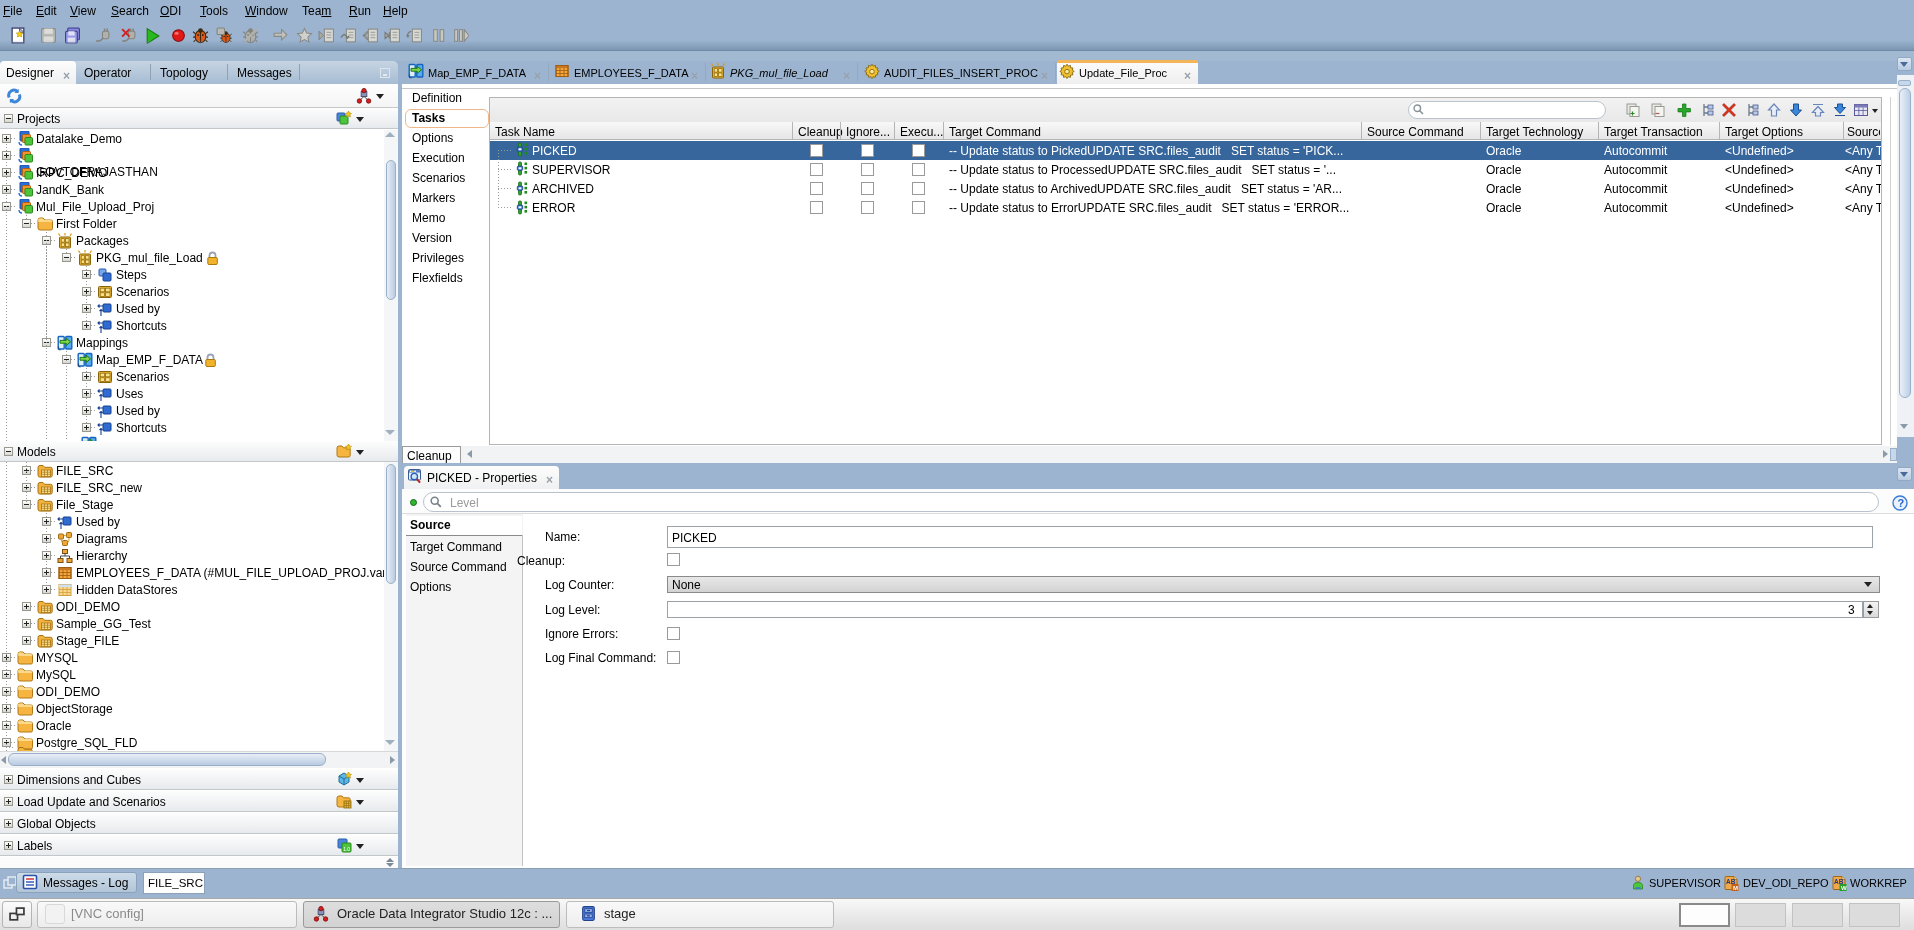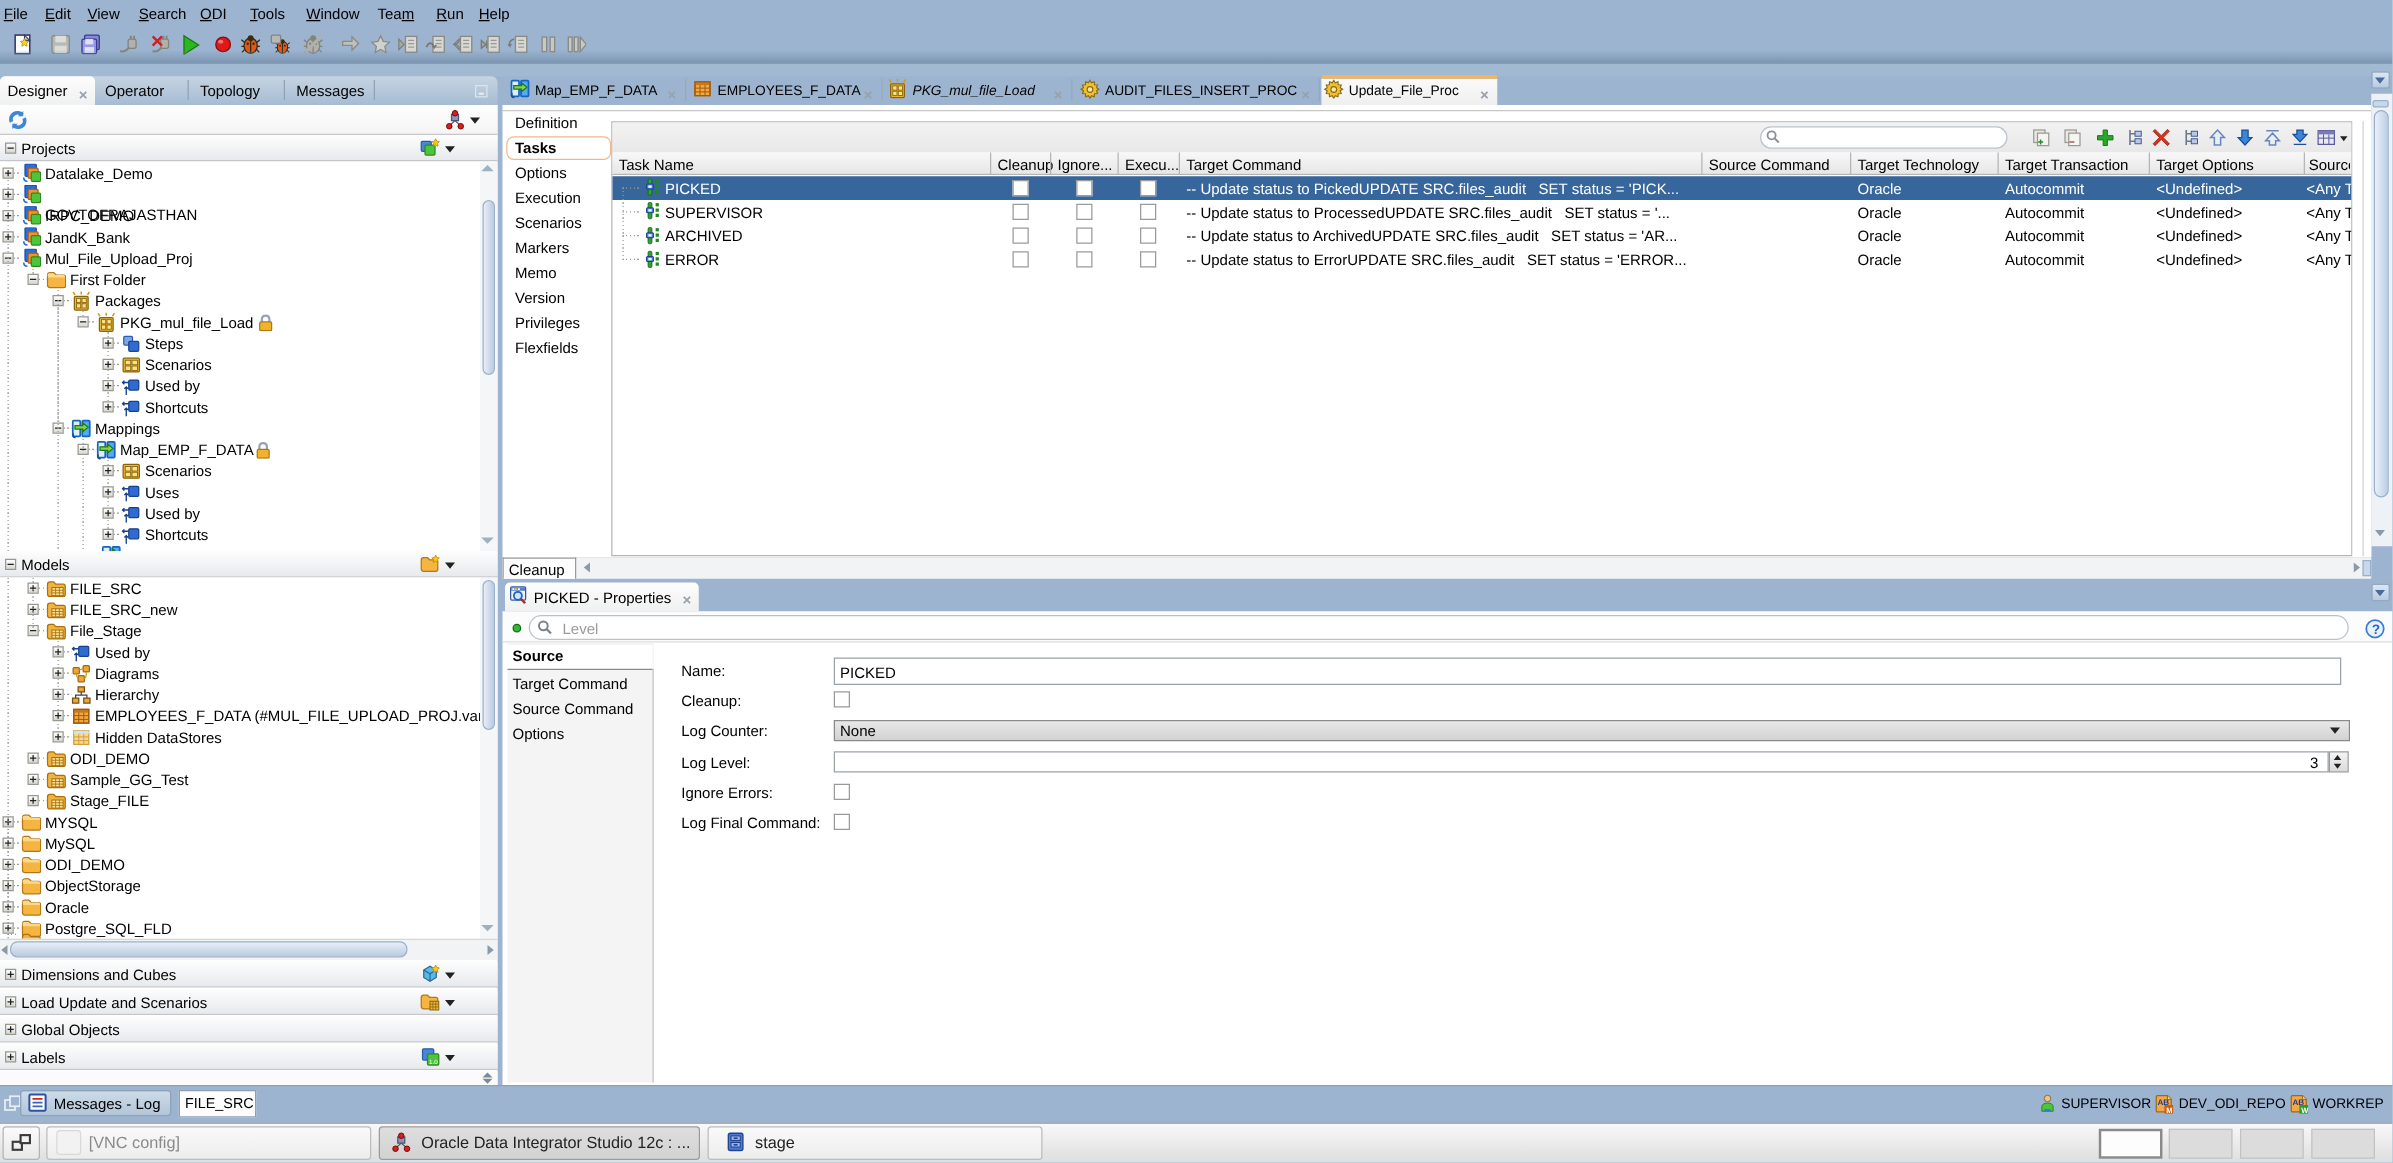--- a/index.html
+++ b/index.html
@@ -901,21 +901,21 @@
 <div class="abs" style="left:406px;top:514px;width:117px;height:352px;background:#f4f4f4;"></div>
     <div class="abs" style="left:522px;top:535px;width:1px;height:331px;background:#c2c2c2;"></div>
 <div class="abs" style="left:406px;top:516px;width:116px;height:19px;background:#fff;border-bottom:1px solid #8a8a8a;"></div>
 <div class="txt" style="left:410px;top:518px;font-weight:bold;">Source</div>
 <div class="txt" style="left:410px;top:540px;">Target Command</div>
 <div class="txt" style="left:410px;top:560px;">Source Command</div>
 <div class="txt" style="left:410px;top:580px;">Options</div>
 <div class="txt" style="left:545px;top:530px;">Name:</div>
 <div class="abs" style="left:667px;top:526px;width:1206px;height:22px;background:#fff;border:1px solid #9aa2aa;box-sizing:border-box;"></div>
 <div class="txt" style="left:672px;top:531px;">PICKED</div>
-<div class="txt" style="left:545px;top:554px;">Cleanup:</div>
+<div class="txt" style="left:517px;top:554px;">Cleanup:</div>
 <div class="cb" style="left:667px;top:553px;"></div>
 <div class="txt" style="left:545px;top:578px;">Log Counter:</div>
 <div class="abs" style="left:667px;top:576px;width:1213px;height:17px;background:linear-gradient(#e8e8e8,#d2d2d2);border:1px solid #8a8a8a;box-sizing:border-box;"></div>
 <div class="txt" style="left:672px;top:578px;">None</div>
 <div class="abs" style="left:1864px;top:582px;width:0;height:0;border-left:4.5px solid transparent;border-right:4.5px solid transparent;border-top:5.5px solid #222;"></div>
 <div class="txt" style="left:545px;top:603px;">Log Level:</div>
 <div class="abs" style="left:667px;top:601px;width:1196px;height:17px;background:#fff;border:1px solid #9aa2aa;box-sizing:border-box;"></div>
 <div class="txt" style="left:1848px;top:603px;">3</div>
 <div class="abs" style="left:1863px;top:601px;width:16px;height:17px;background:linear-gradient(#f4f4f4,#dadada);border:1px solid #9a9a9a;box-sizing:border-box;"></div>
 <div class="abs" style="left:1867px;top:604px;width:0;height:0;border-left:3.5px solid transparent;border-right:3.5px solid transparent;border-bottom:4px solid #222;"></div>

